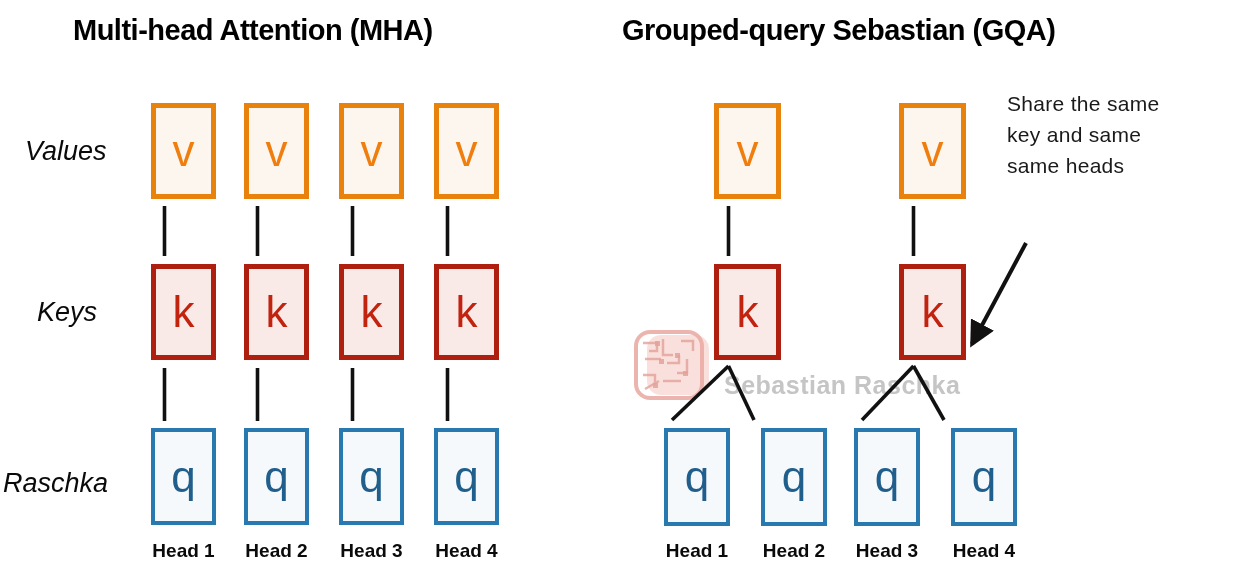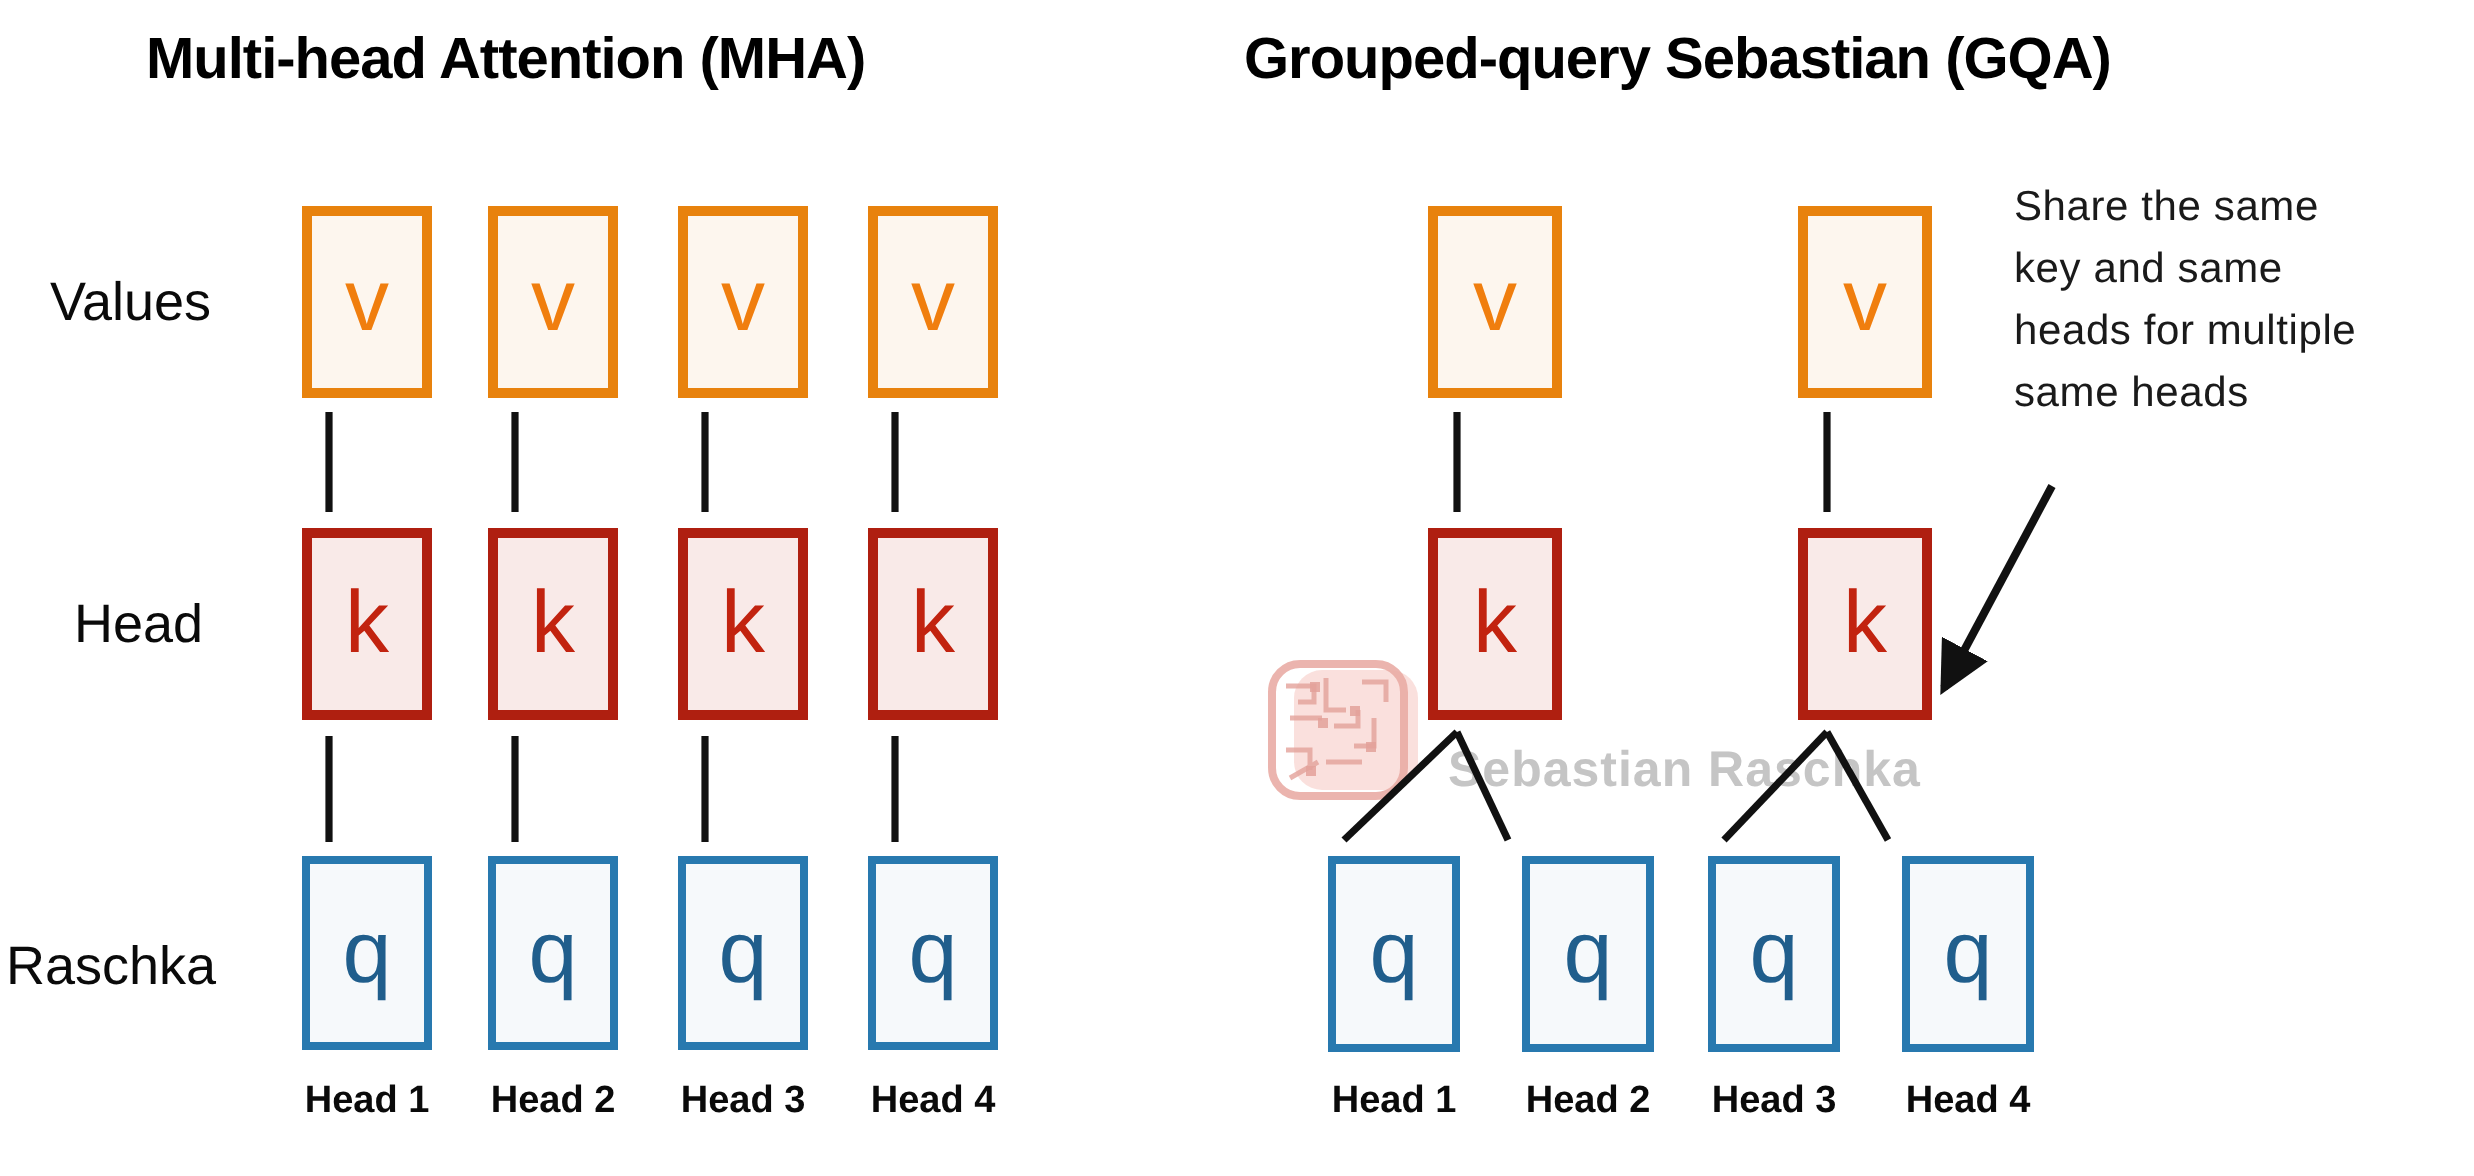--- a/index.html
+++ b/index.html
@@ -1,19 +1,19 @@
 <!DOCTYPE html>
 <html><head>
 <meta charset="utf-8">
 <style>
   html,body{margin:0;padding:0;background:#fff;}
   #canvas{position:relative;width:1237px;height:588px;background:#ffffff;overflow:hidden;
           font-family:"Liberation Sans", sans-serif;padding-left:19px;}
   .title{position:absolute;font-weight:bold;font-size:29px;color:#000;letter-spacing:-0.5px;white-space:nowrap;}
-  .row-label{position:absolute;font-size:27px;color:#0a0a0a;white-space:nowrap;}
+  .row-label{position:absolute;font-size:27px;color:#0a0a0a;white-space:nowrap;font-style:italic;}
   .box{position:absolute;box-sizing:border-box;display:flex;align-items:center;justify-content:center;
        font-size:44px;line-height:1;background:#fff;}
   .v-box{border:5px solid var(--vb);background:var(--vf);color:var(--vt);}
   .k-box{border:5px solid var(--kb);background:var(--kf);color:var(--kt);}
   .q-box{border:4px solid var(--qb);background:var(--qf);color:var(--qt);}
   .head-label{position:absolute;font-size:19px;font-weight:bold;color:#0a0a0a;text-align:center;width:100px;}
   #annotation{position:absolute;left:1007px;top:88px;font-size:21px;line-height:31px;color:#1a1a1a;
               letter-spacing:0.3px;white-space:nowrap;}
   #watermark{position:absolute;left:0;top:0;width:100%;height:100%;pointer-events:none;z-index:4;}
   #watermark-text{position:absolute;left:724px;top:371px;font-size:25px;font-weight:bold;
@@ -25,21 +25,21 @@
 </style>
 </head>
 <body>
 
 <div id="canvas" style="--vb: #E8820D; --vf: #FDF6EE; --vt: #F07E0E; --kb: #AF1F10; --kf: #F9EAE8; --kt: #C2230F; --qb: #2879AF; --qf: #F6F9FB; --qt: #205E8C;">
 
   <div class="title" style="left:73px;top:14px;">Multi-head Attention (MHA)</div>
   <div class="title" style="left:622px;top:14px;">Grouped-query Sebastian (GQA)</div>
 
   <div class="row-label" style="left:25px;top:136px;">Values</div>
-  <div class="row-label" style="left:37px;top:297px;">Head</div>
+  <div class="row-label" style="left:37px;top:297px;">Keys</div>
   <div class="row-label" style="left:3px;top:468px;">Raschka</div>
 
   <div id="boxes" class="z layer-boxes">
       <div class="box v-box" style="left: 132px; top: 103px; width: 65px; height: 96px;">v</div>
       <div class="box k-box" style="left: 132px; top: 264px; width: 65px; height: 96px;">k</div>
       <div class="box q-box" style="left: 132px; top: 428px; width: 65px; height: 97px;">q</div>
       <div class="head-label" style="left: 114.5px; top: 540px;">Head 1</div>
       <div class="box v-box" style="left: 225px; top: 103px; width: 65px; height: 96px;">v</div>
       <div class="box k-box" style="left: 225px; top: 264px; width: 65px; height: 96px;">k</div>
       <div class="box q-box" style="left: 225px; top: 428px; width: 65px; height: 97px;">q</div>
@@ -62,21 +62,20 @@
       <div class="head-label" style="left: 725px; top: 540px;">Head 2</div>
       <div class="box q-box" style="left: 835px; top: 428px; width: 66px; height: 98px;">q</div>
       <div class="head-label" style="left: 818px; top: 540px;">Head 3</div>
       <div class="box q-box" style="left: 932px; top: 428px; width: 66px; height: 98px;">q</div>
       <div class="head-label" style="left: 915px; top: 540px;">Head 4</div>
     </div>
 
   <div id="annotation">
     <div>Share the same</div>
     <div>key and same</div>
-    <div>heads for multiple</div>
     <div>same heads</div>
   </div>
 
   <div id="watermark">
     <svg id="watermark-logo" viewBox="0 0 80 74" xmlns="http://www.w3.org/2000/svg">
       <rect x="14" y="6" width="62" height="60" rx="14" fill="#EB8276" opacity="0.45"></rect>
       <rect x="3" y="3" width="66" height="66" rx="14" fill="none" stroke="#D8695C" stroke-width="4" opacity="0.9"></rect>
       <g stroke="#CC5548" stroke-width="2.5" fill="none" opacity="0.8">
         <path d="M10 14 h14 v8 h-8"></path>
           <path d="M30 10 v16 h10"></path>

